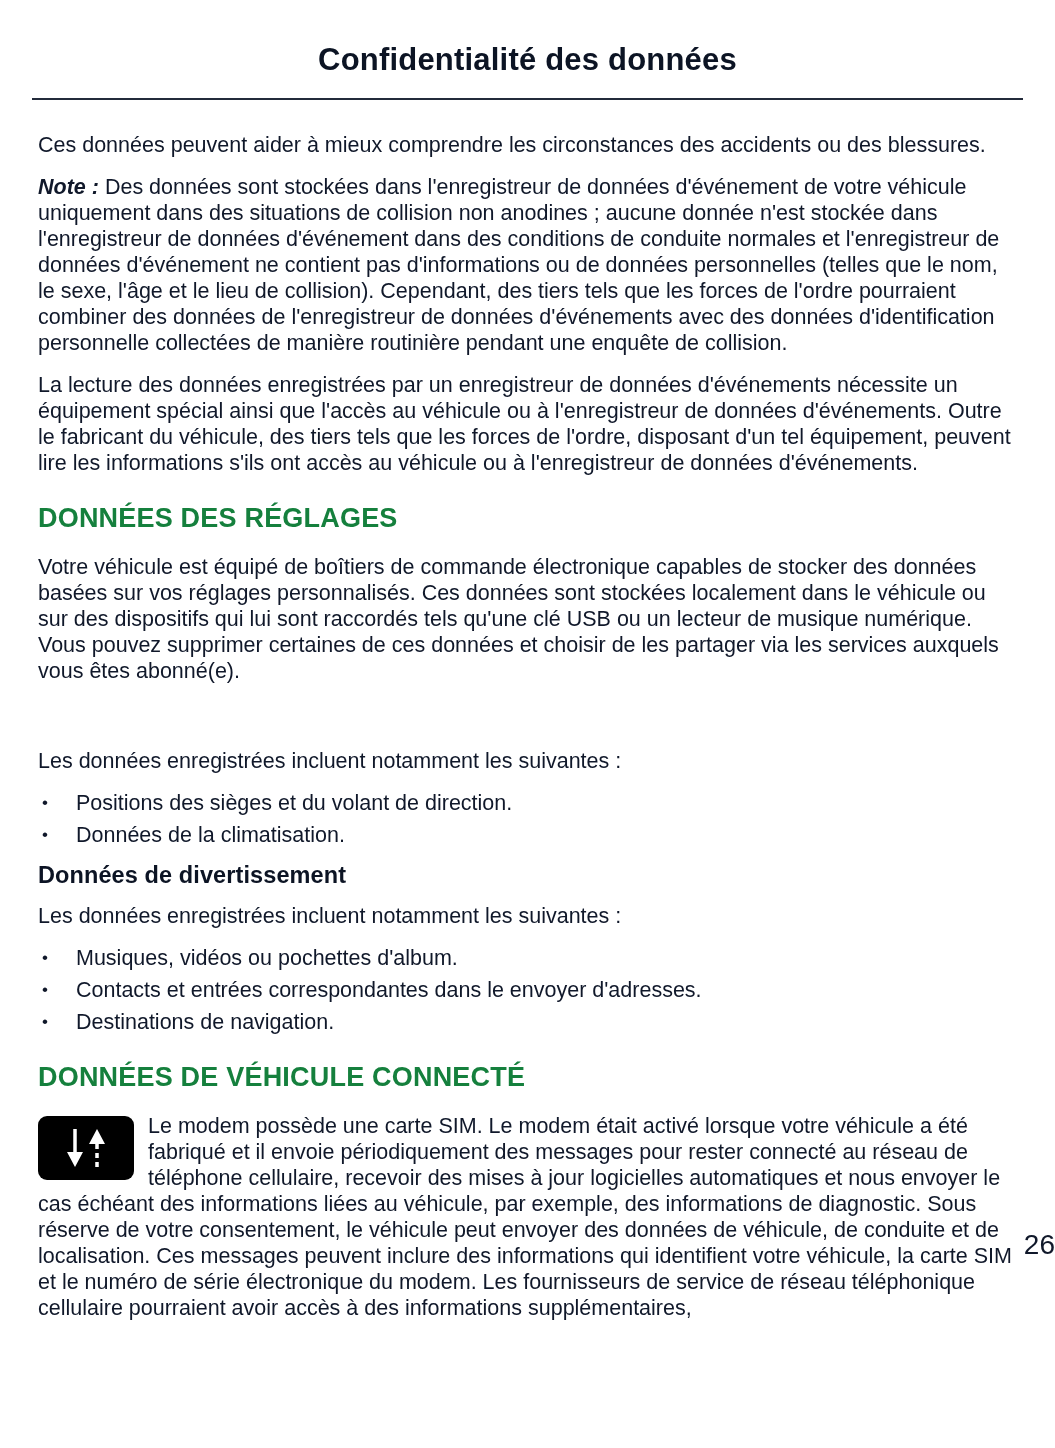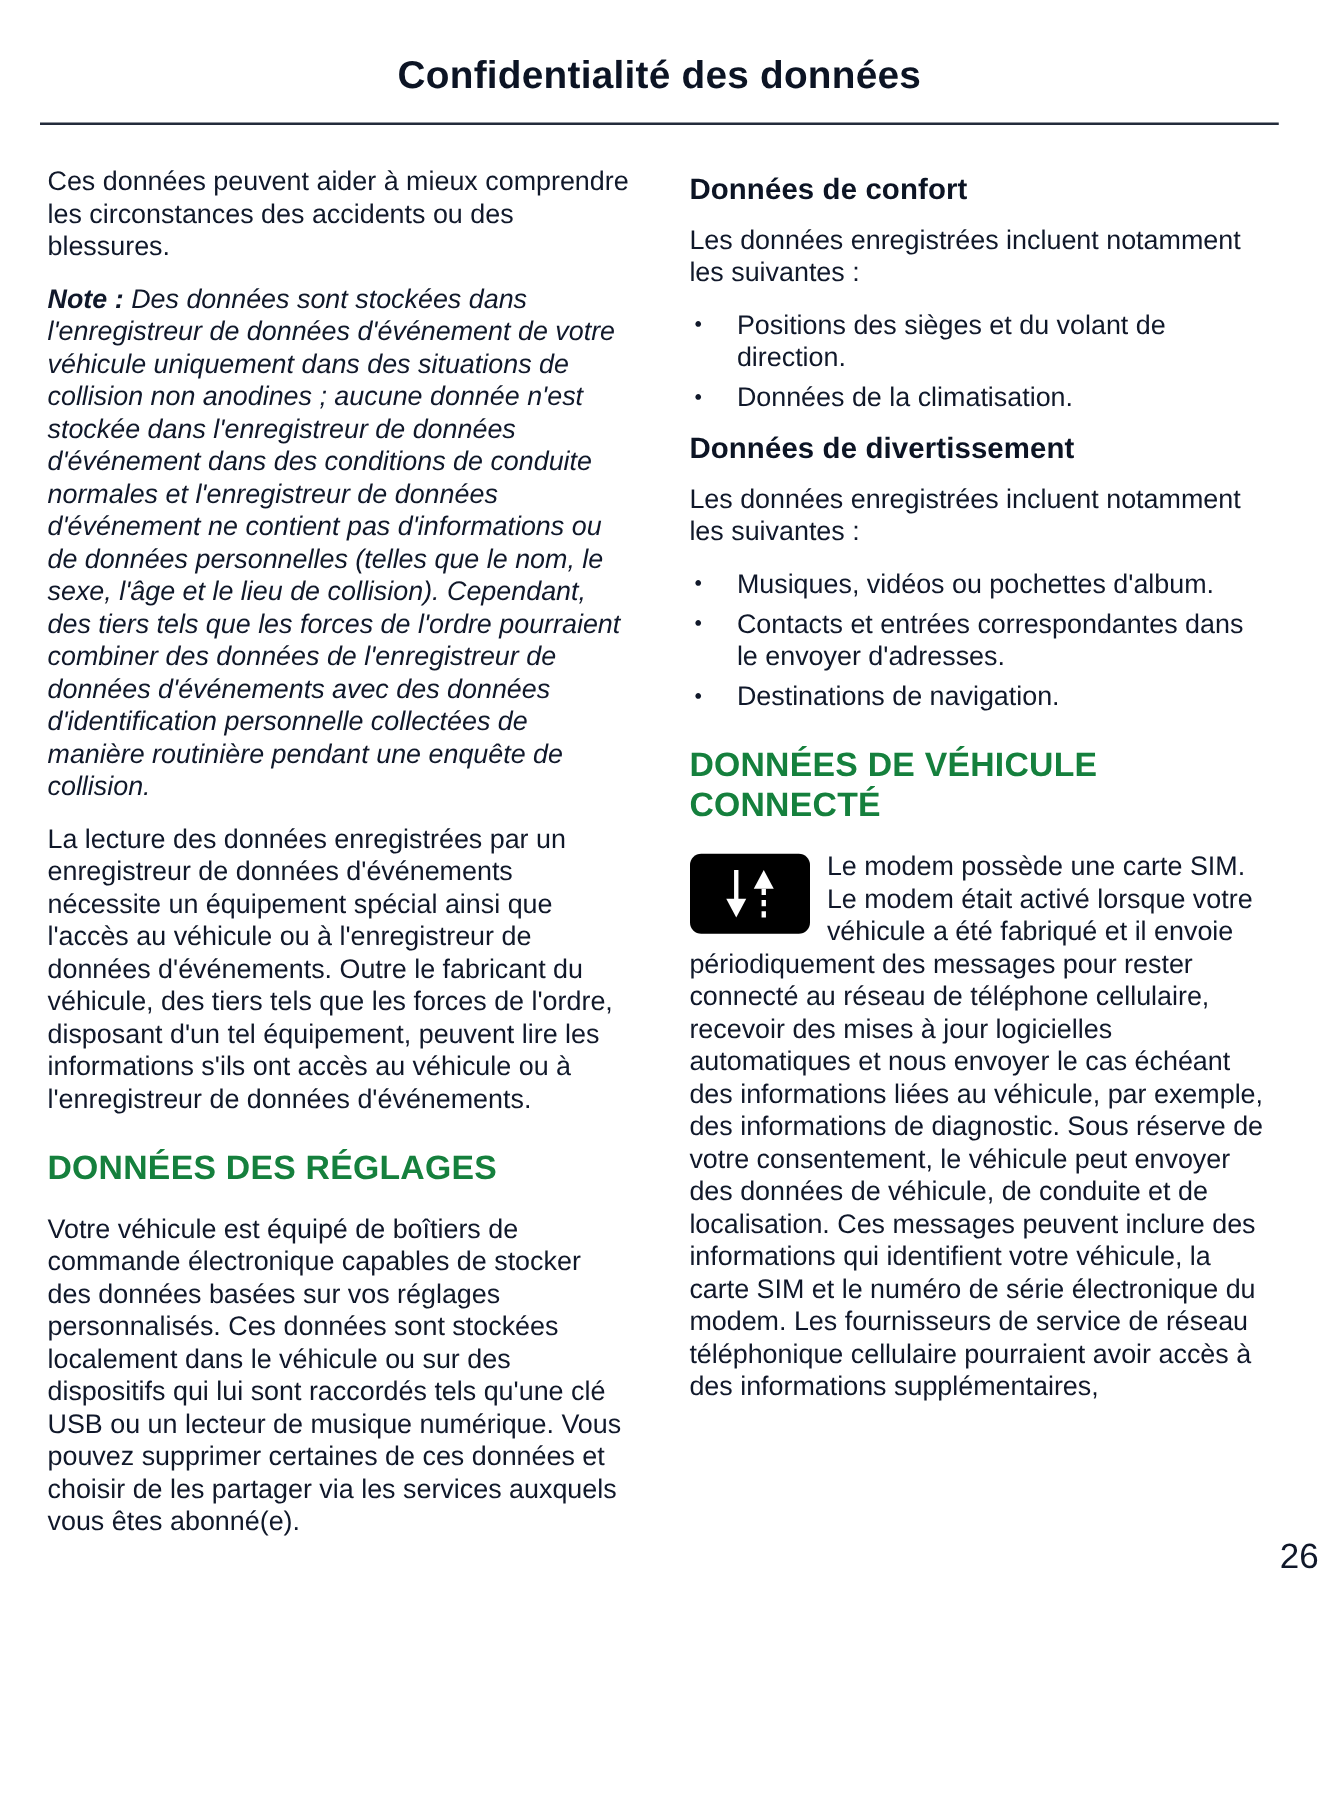--- a/index.html
+++ b/index.html
@@ -26,34 +26,35 @@
   }
   .title-rule {
     border: none;
     border-top: 2px solid #232b3b;
     margin: 0 0 32px;
   }
   .columns {
     display: flex;
     gap: 48px;
     padding: 0 6px;
+    flex-direction: column;
   }
   .col { flex: 1; min-width: 0; }
   p.body-text {
     font-size: 21.5px;
     line-height: 26px;
     margin-bottom: 16px;
   }
   .note-para {
     font-size: 21.5px;
     line-height: 26px;
     margin-bottom: 16px;
   }
   .note-label { font-weight: 700; font-style: italic; }
-  .note-text  { font-style: italic; }
+  .note-text  { }
   h2.section-heading {
     font-size: 27px;
     font-weight: 700;
     line-height: 32px;
     color: #15803d;
     margin: 26px 0 20px;
     letter-spacing: 0.2px;
   }
   h3.sub-heading {
     font-size: 23.5px;
@@ -121,21 +122,20 @@
 
       <p class="body-text">La lecture des données enregistrées par un enregistreur de données d'événements nécessite un équipement spécial ainsi que l'accès au véhicule ou à l'enregistreur de données d'événements. Outre le fabricant du véhicule, des tiers tels que les forces de l'ordre, disposant d'un tel équipement, peuvent lire les informations s'ils ont accès au véhicule ou à l'enregistreur de données d'événements.</p>
 
       <h2 class="section-heading">DONNÉES DES RÉGLAGES</h2>
 
       <p class="body-text">Votre véhicule est équipé de boîtiers de commande électronique capables de stocker des données basées sur vos réglages personnalisés. Ces données sont stockées localement dans le véhicule ou sur des dispositifs qui lui sont raccordés tels qu'une clé USB ou un lecteur de musique numérique. Vous pouvez supprimer certaines de ces données et choisir de les partager via les services auxquels vous êtes abonné(e).</p>
     </div>
 
     <div class="col">
 
-      <h3 class="sub-heading">Données de confort</h3>
       <p class="body-text">Les données enregistrées incluent notamment les suivantes :</p>
       <ul class="bullet-list">
         <li>Positions des sièges et du volant de direction.</li>
         <li>Données de la climatisation.</li>
       </ul>
 
       <h3 class="sub-heading">Données de divertissement</h3>
       <p class="body-text">Les données enregistrées incluent notamment les suivantes :</p>
       <ul class="bullet-list">
         <li>Musiques, vidéos ou pochettes d'album.</li>

